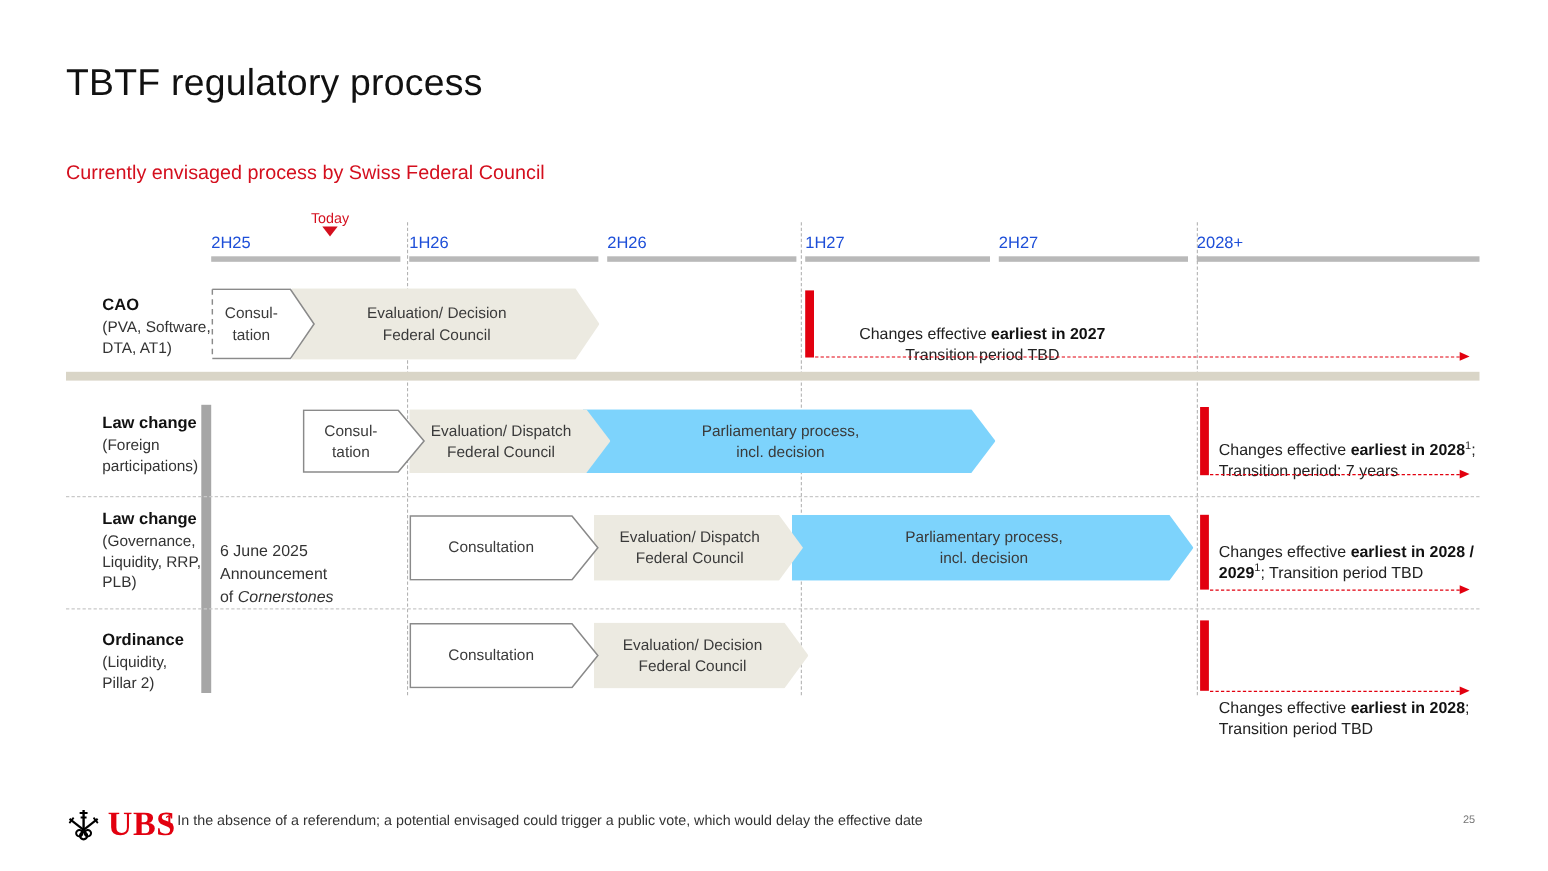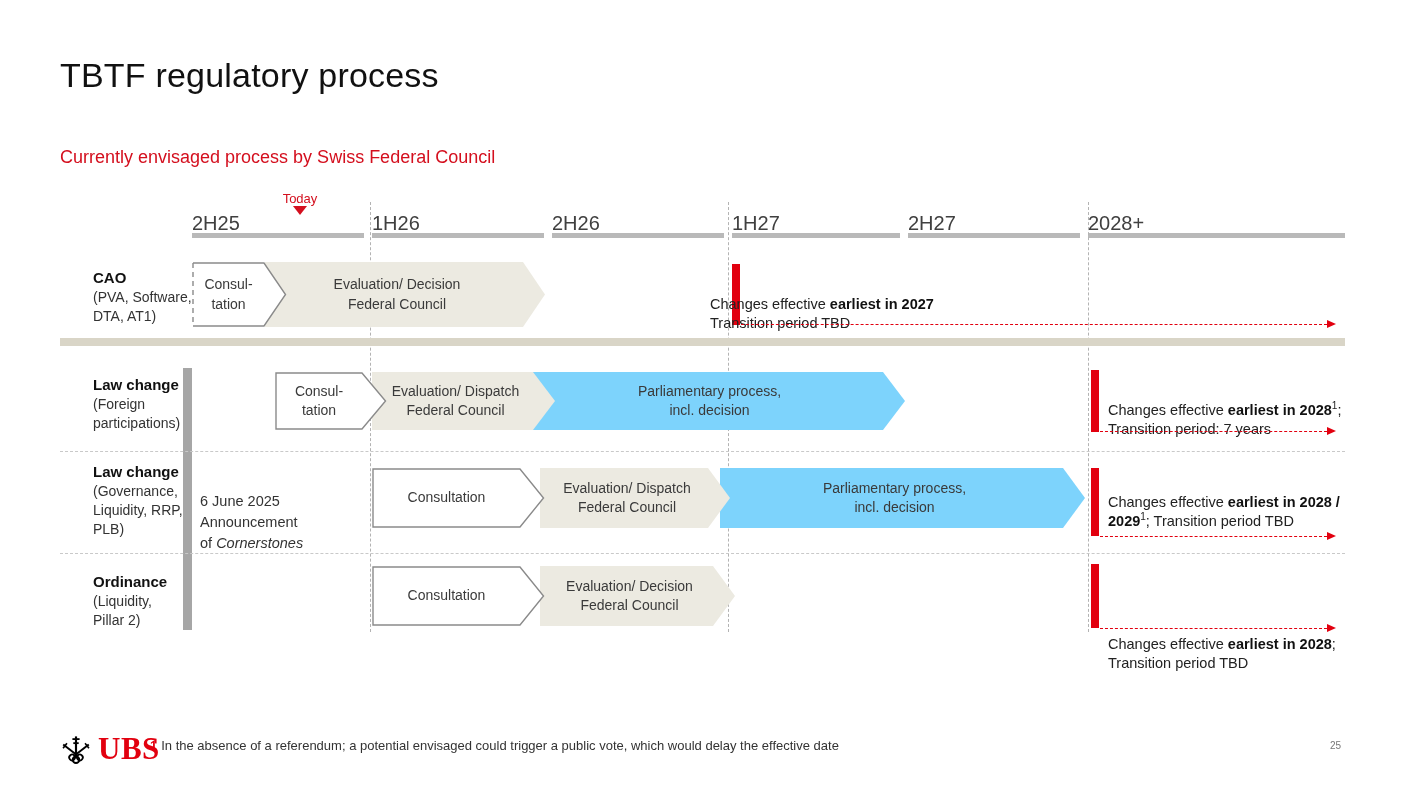--- a/index.html
+++ b/index.html
@@ -6,21 +6,21 @@
   .slide{position:relative;width:1407px;height:792px;background:#ffffff;
          font-family:"Liberation Sans", sans-serif;color:#222;overflow:hidden;}
 
   
   .title{position:absolute;left:60px;top:56px;font-size:34px;font-weight:400;color:#111;letter-spacing:.2px;}
   .subtitle{position:absolute;left:60px;top:147px;font-size:18px;color:#d40f1e;}
 
   
   .today-label{position:absolute;top:191px;width:70px;text-align:center;font-size:13px;color:#d40f1e;}
   .today-tri{position:absolute;width:0;height:0;border-left:7px solid transparent;border-right:7px solid transparent;border-top:9px solid #d40f1e;}
-  .col-label{position:absolute;top:212px;font-size:20px;color:#404040;}
+  .col-label{position:absolute;top:212px;font-size:15px;color:#1d4ed8;}
   .col-bar{position:absolute;top:233px;height:5px;background:#b9b9b9;}
   .gridline{position:absolute;top:202px;height:430px;width:0;border-left:1px dashed #b3b3b3;}
 
   
   .rowlabel{position:absolute;left:62px;width:120px;font-size:14px;color:#333;line-height:1.35;margin-left:31px;}
   .rowlabel .rt{font-weight:700;font-size:15px;color:#111;}
   .rowlabel .rs{white-space:pre-line;}
 
   
   .chev{position:absolute;display:flex;align-items:center;justify-content:center;text-align:center;
@@ -95,21 +95,21 @@
 Federal Council</div>
 
   <svg class="pbox" style="left:192px;top:262px;" width="95" height="65" viewBox="0 0 95 65">
     <path d="M1,1 L72,1 L93.5,32.5 L72,64 L1,64" fill="#ffffff" stroke="#8a8a8a" stroke-width="1.4"></path>
     <line x1="1" y1="1" x2="1" y2="64" stroke="#8a8a8a" stroke-width="1.4" stroke-dasharray="5 4"></line>
   </svg>
   <div class="ptext" style="left:192px;top:262px;width:73px;height:65px;">Consul-
 tation</div>
 
   <div class="ms-bar" style="left:732px;top:264px;height:61px;"></div>
-  <div class="ms-text" style="left:710px;top:276px;width:290px;">
+  <div class="ms-text" style="left:748px;top:276px;width:290px;text-align:center;">
     <span>Changes effective </span><b>earliest in 2027</b><sup></sup><span>
 Transition period TBD</span>
   </div>
   <div class="rarrow" style="left:741px;top:324px;width:586px;">
       <span class="head"></span>
     </div>
 
   <div class="divider-thick"></div>
 
   <div class="rowlabel" style="top:375px;">

